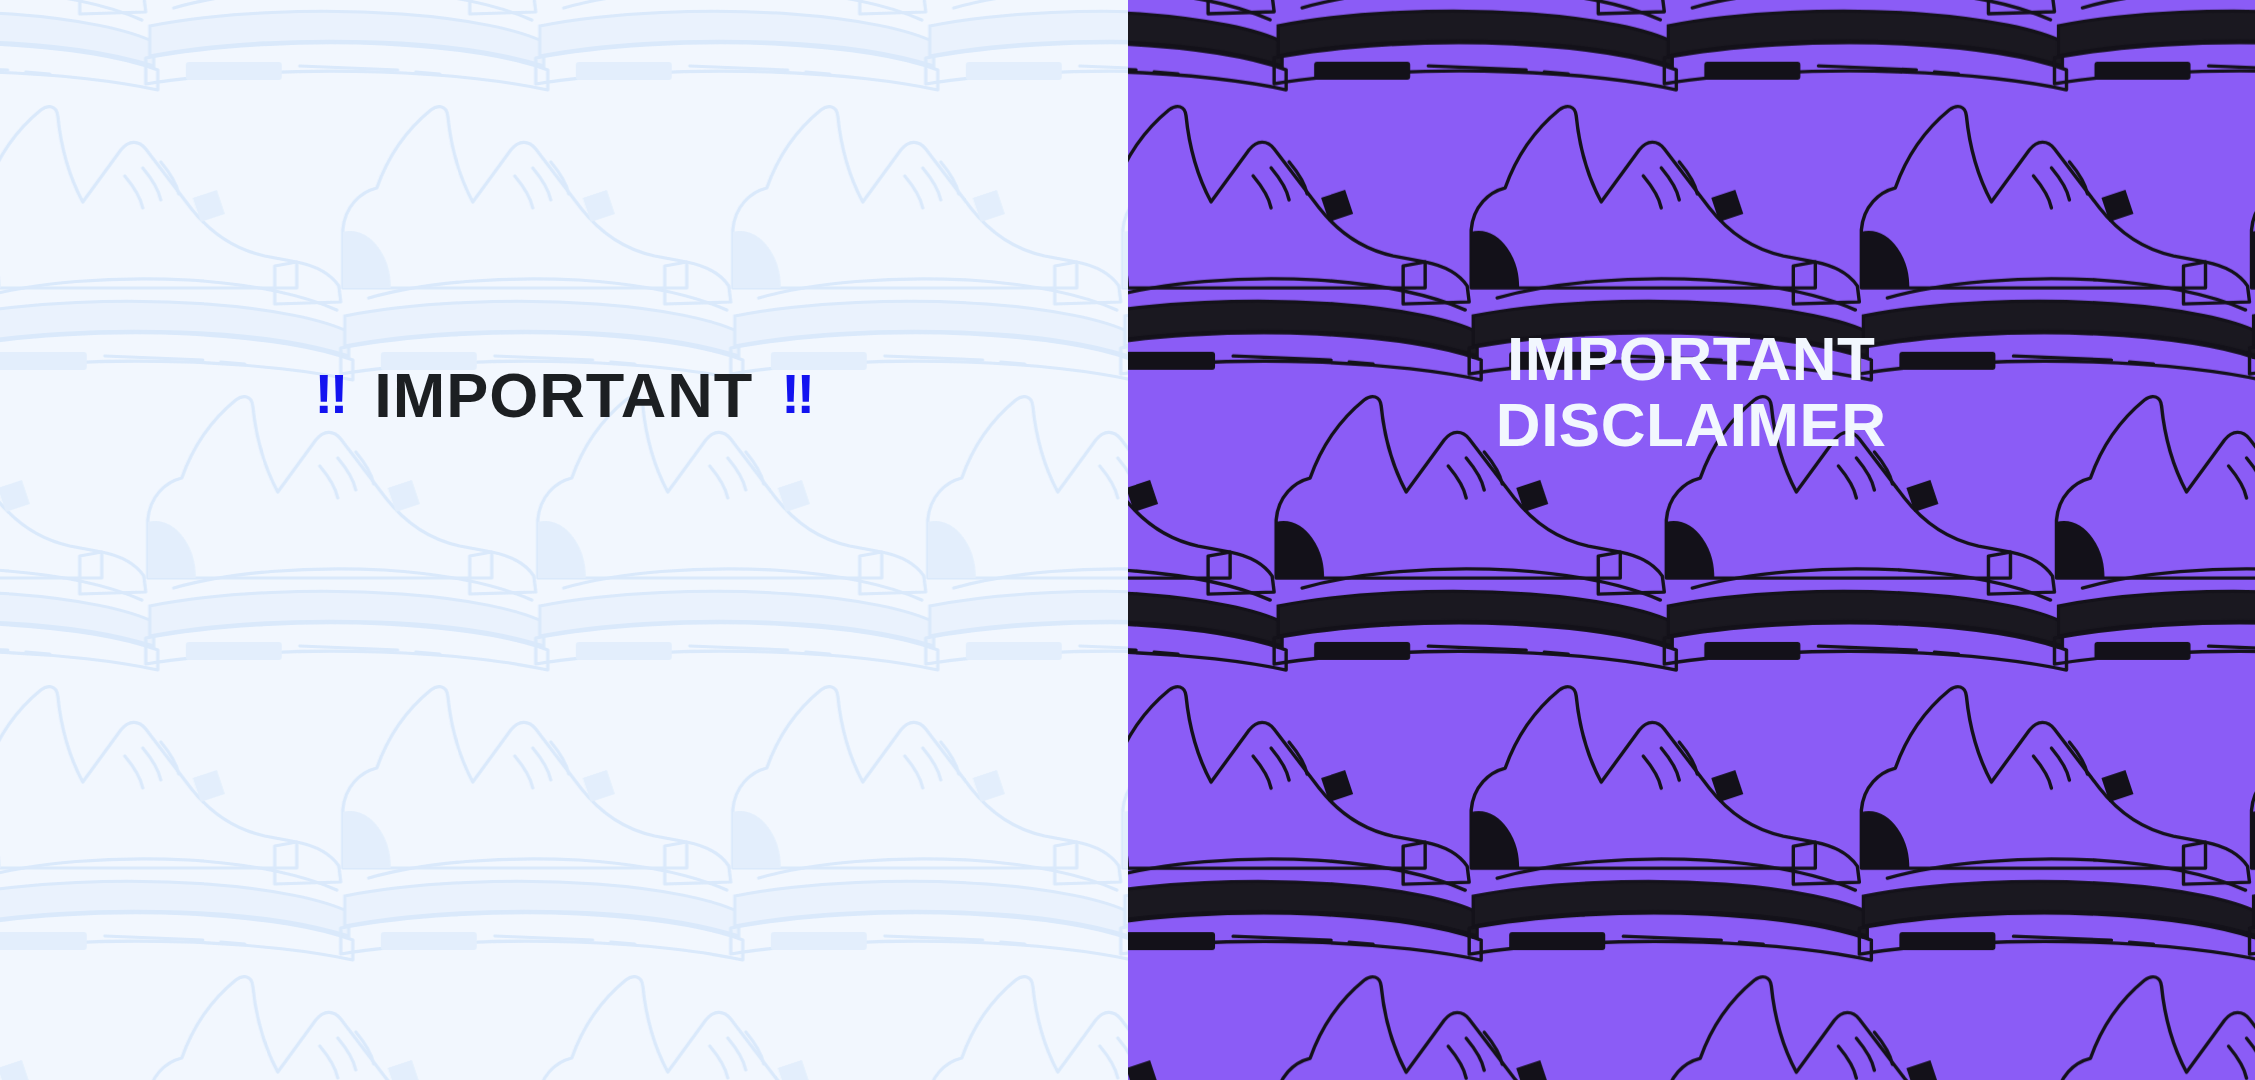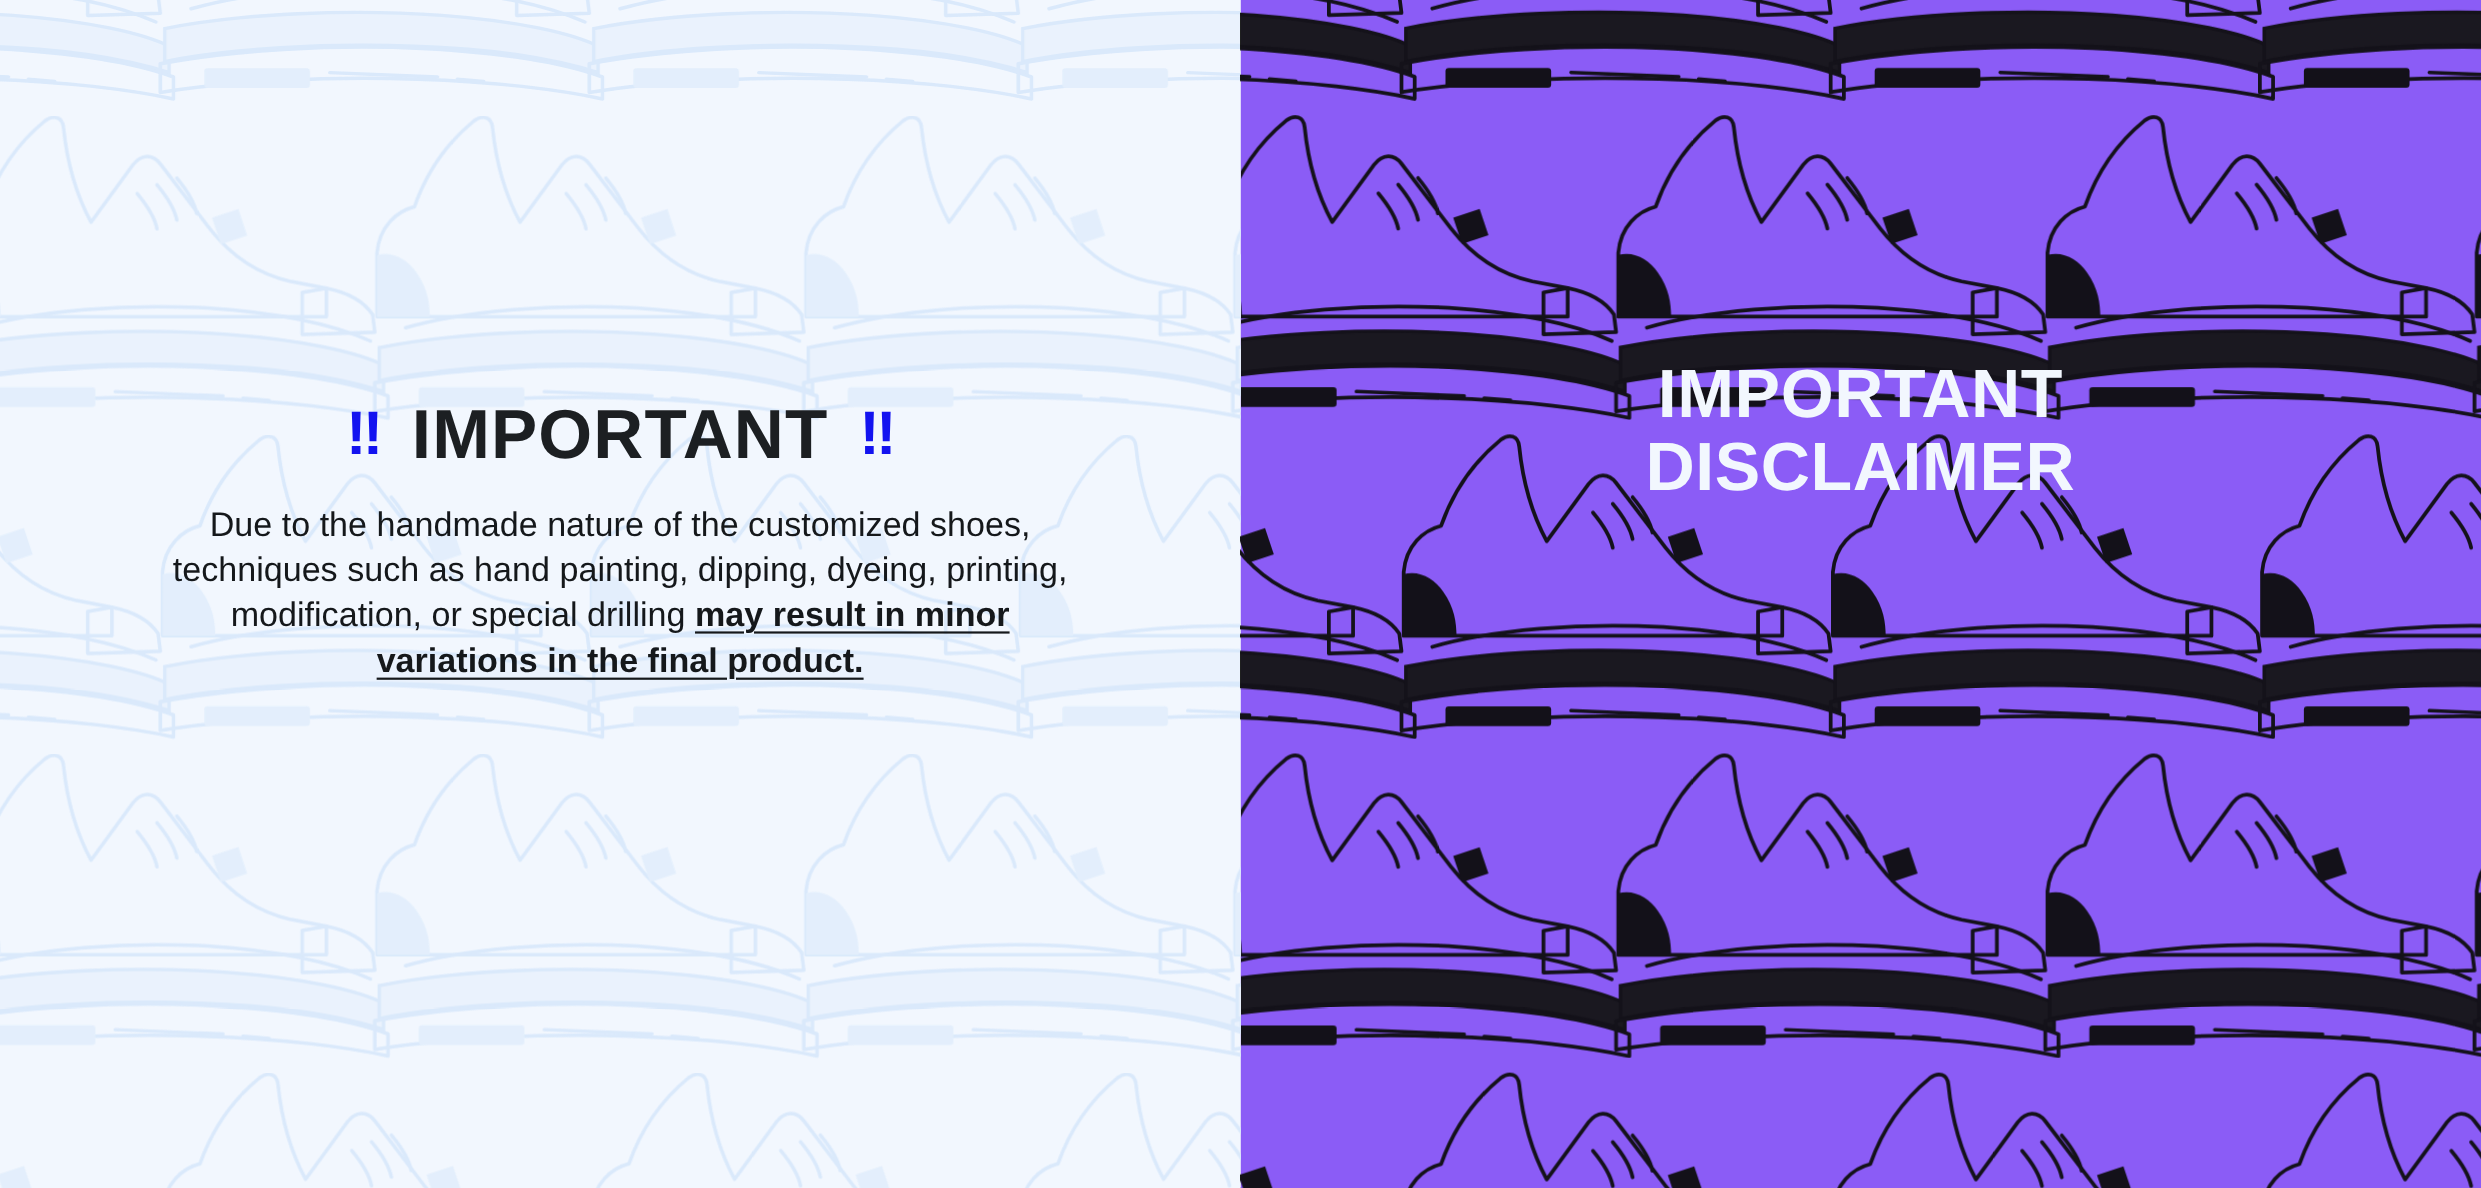--- a/index.html
+++ b/index.html
@@ -177,21 +177,20 @@
       </svg>
     </div>
 
     <div class="content">
       <h1 class="heading heading--light">
         <span class="bang">‼</span>
         <span class="word">IMPORTANT</span>
         <span class="bang">‼</span>
       </h1>
 
-      <p class="body body--light"><span>Due to the handmade nature of the customized shoes, techniques such as hand painting, dipping, dyeing, printing, modification, or special drilling </span><span class="em">may result in minor variations in the final product.</span></p>
     </div>
   </section>
 
   <section class="panel panel--dark">
 
     <div class="wallpaper">
       <svg viewBox="0 0 1127 1080" preserveAspectRatio="xMidYMid slice" aria-hidden="true">
         <defs>
           <g id="sneaker-dk">
             <path d="M8 150 C10 126 26 112 42 108 C54 74 74 48 96 30 C104 24 112 26 113 36

